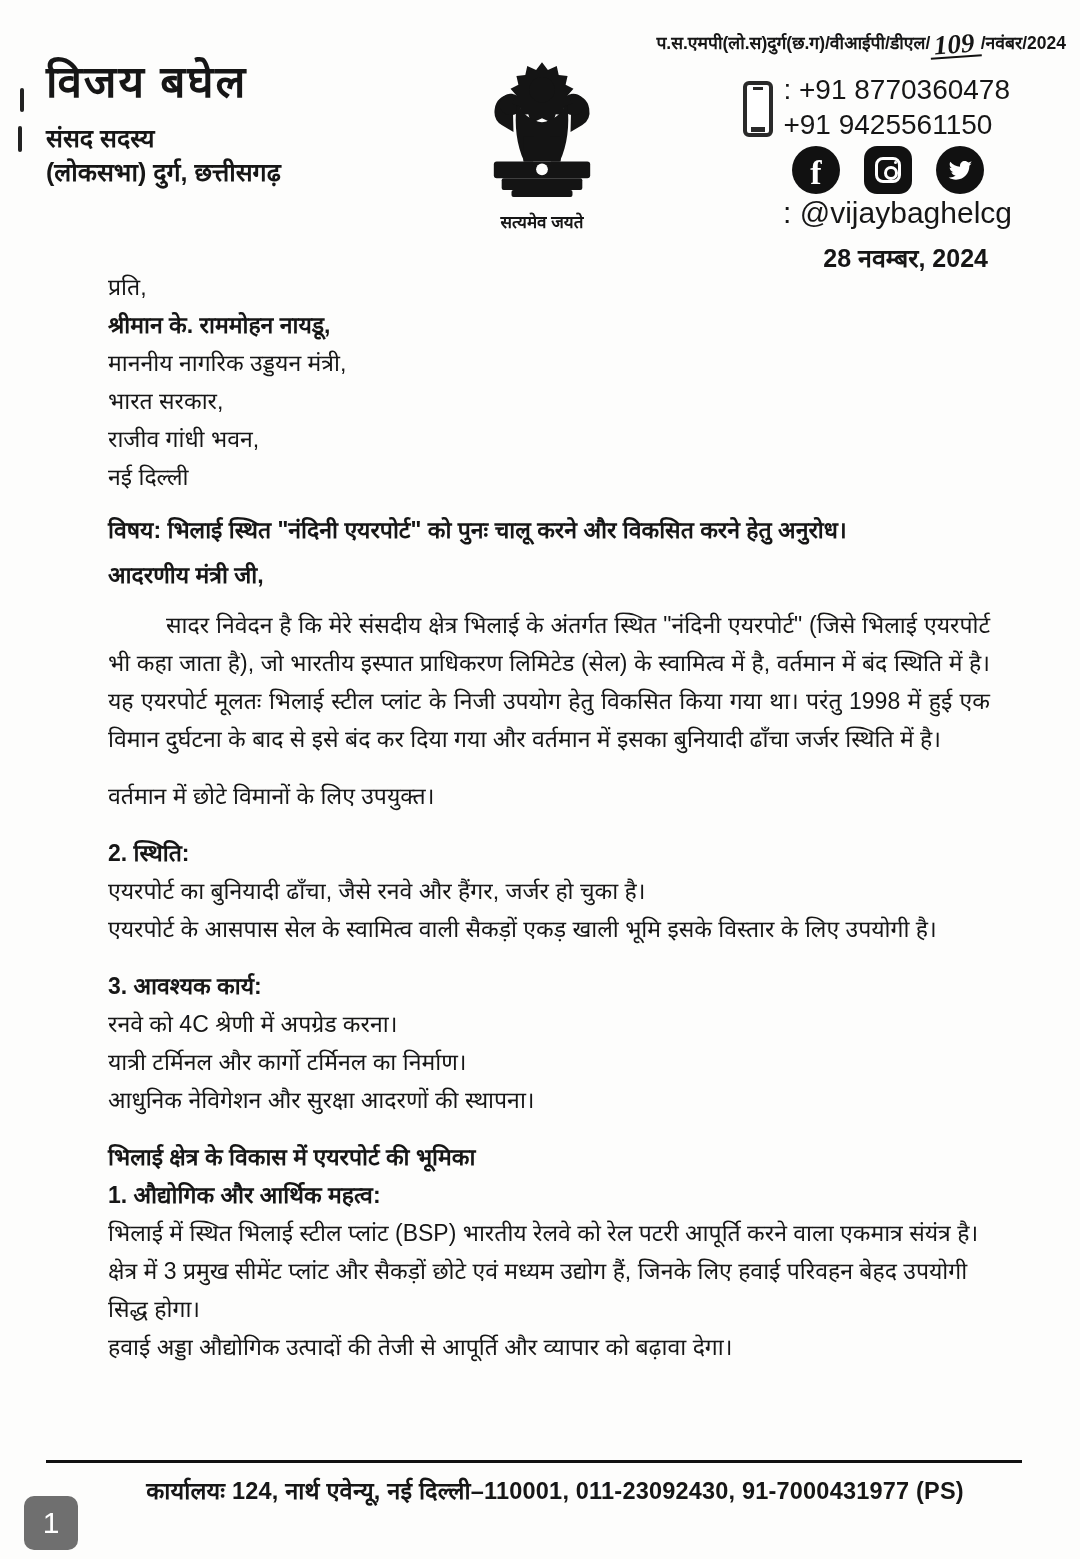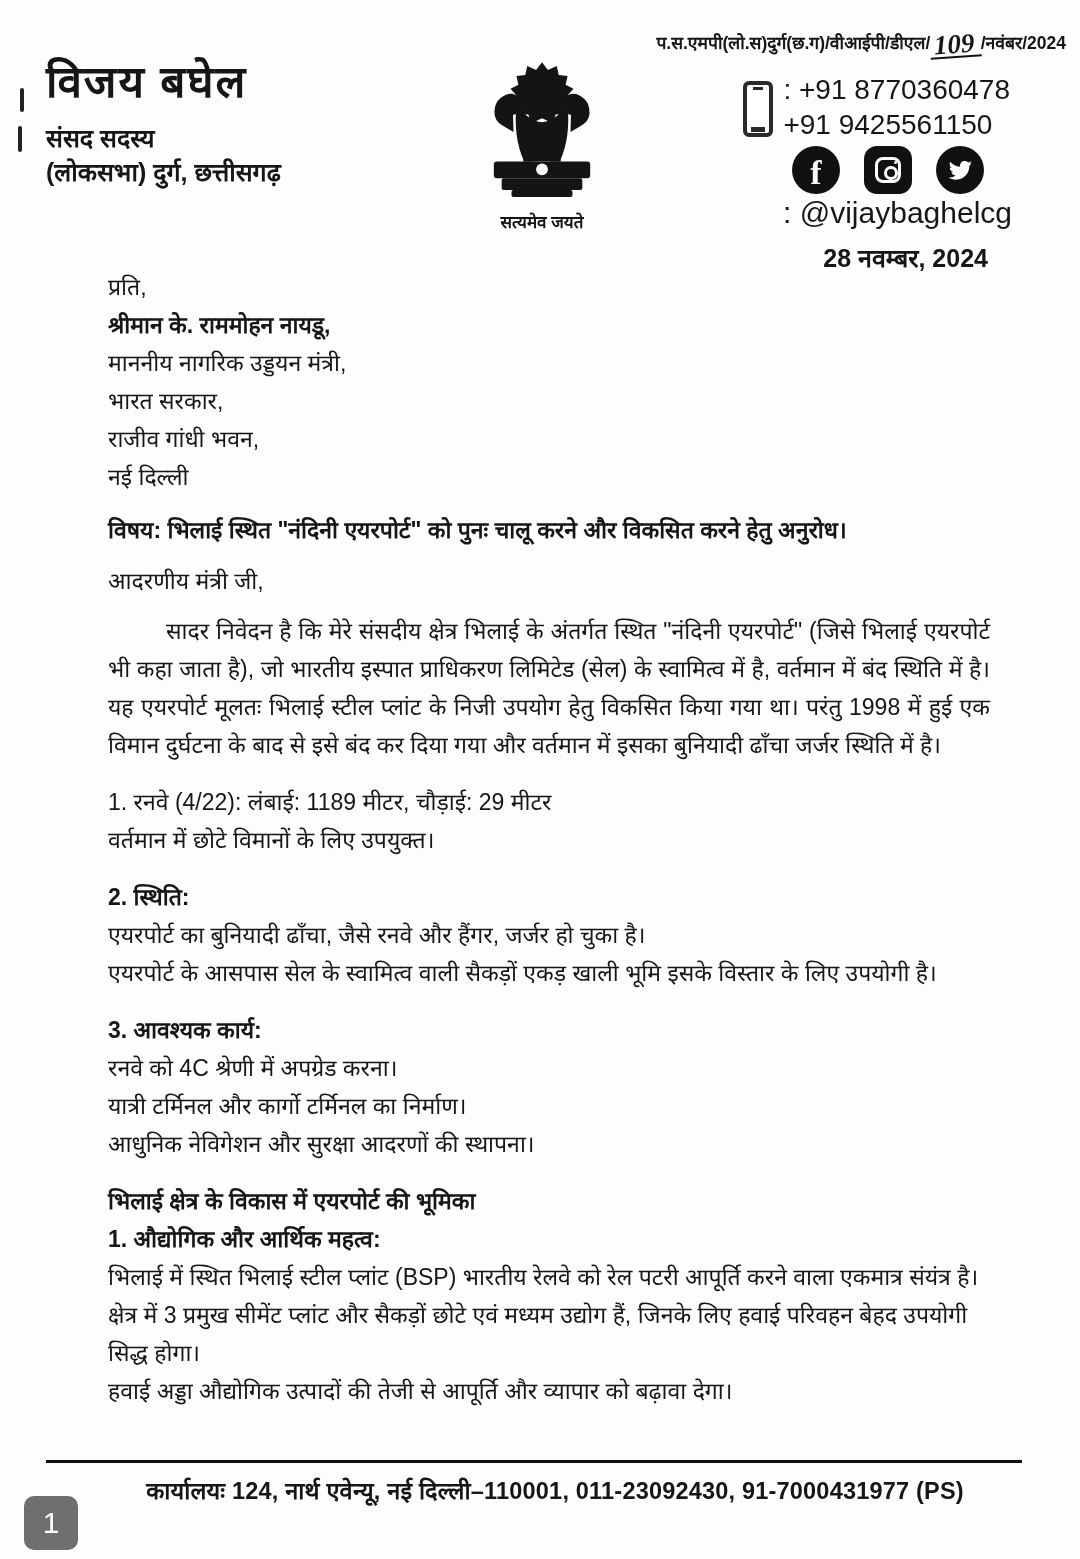--- a/index.html
+++ b/index.html
@@ -60,21 +60,21 @@
   .ig-glyph:after { content:""; position:absolute; right:1px; top:1px; width:3px; height:3px;
     background:#fff; border-radius:50%; }
   .handle { position:absolute; top:196px; right:68px; font-size:30px; font-weight:500; }
   .date-line { position:absolute; top:240px; right:92px; font-size:25px; font-weight:700; }
 
   
   .letter { position:absolute; left:108px; top:268px; width:882px; font-size:23px; line-height:38px; }
   .rcpt div { margin:0; }
   .bold { font-weight:700; }
   .subject { font-weight:700; margin-top:15px; }
-  .greet { font-weight:400; margin-top:13px; }
+  .greet { font-weight:700; margin-top:7px; }
   .para { margin-top:12px; text-align:justify; text-indent:58px; }
   .sec { margin-top:19px; }
   .sec-h { font-weight:700; }
   .sec-line { text-align:left; }
 
   
   .footer-rule { position:absolute; left:46px; right:58px; top:1460px; height:3px; background:#111; }
   .footer { position:absolute; left:70px; right:40px; top:1474px; text-align:center; }
   .f1 { font-size:23.5px; font-weight:700; letter-spacing:0.2px; }
   .f2 { font-size:23.5px; margin-top:5px; }
@@ -158,21 +158,20 @@
       <div>भारत सरकार,</div>
       <div>राजीव गांधी भवन,</div>
       <div>नई दिल्ली</div>
     </div>
 
     <div class="subject">विषय: भिलाई स्थित "नंदिनी एयरपोर्ट" को पुनः चालू करने और विकसित करने हेतु अनुरोध।</div>
     <div class="greet">आदरणीय मंत्री जी,</div>
     <div class="para">सादर निवेदन है कि मेरे संसदीय क्षेत्र भिलाई के अंतर्गत स्थित "नंदिनी एयरपोर्ट" (जिसे भिलाई एयरपोर्ट भी कहा जाता है), जो भारतीय इस्पात प्राधिकरण लिमिटेड (सेल) के स्वामित्व में है, वर्तमान में बंद स्थिति में है। यह एयरपोर्ट मूलतः भिलाई स्टील प्लांट के निजी उपयोग हेतु विकसित किया गया था। परंतु 1998 में हुई एक विमान दुर्घटना के बाद से इसे बंद कर दिया गया और वर्तमान में इसका बुनियादी ढाँचा जर्जर स्थिति में है।</div>
 
     <div class="sec">
-      <div class="sec-line">1. रनवे (4/22): लंबाई: 1189 मीटर, चौड़ाई: 29 मीटर</div>
       <div class="sec-line">वर्तमान में छोटे विमानों के लिए उपयुक्त।</div>
     </div>
 
     <div class="sec">
       <div class="sec-h">2. स्थिति:</div>
       <div class="sec-line">एयरपोर्ट का बुनियादी ढाँचा, जैसे रनवे और हैंगर, जर्जर हो चुका है।</div>
       <div class="sec-line">एयरपोर्ट के आसपास सेल के स्वामित्व वाली सैकड़ों एकड़ खाली भूमि इसके विस्तार के लिए उपयोगी है।</div>
     </div>
 
     <div class="sec">

